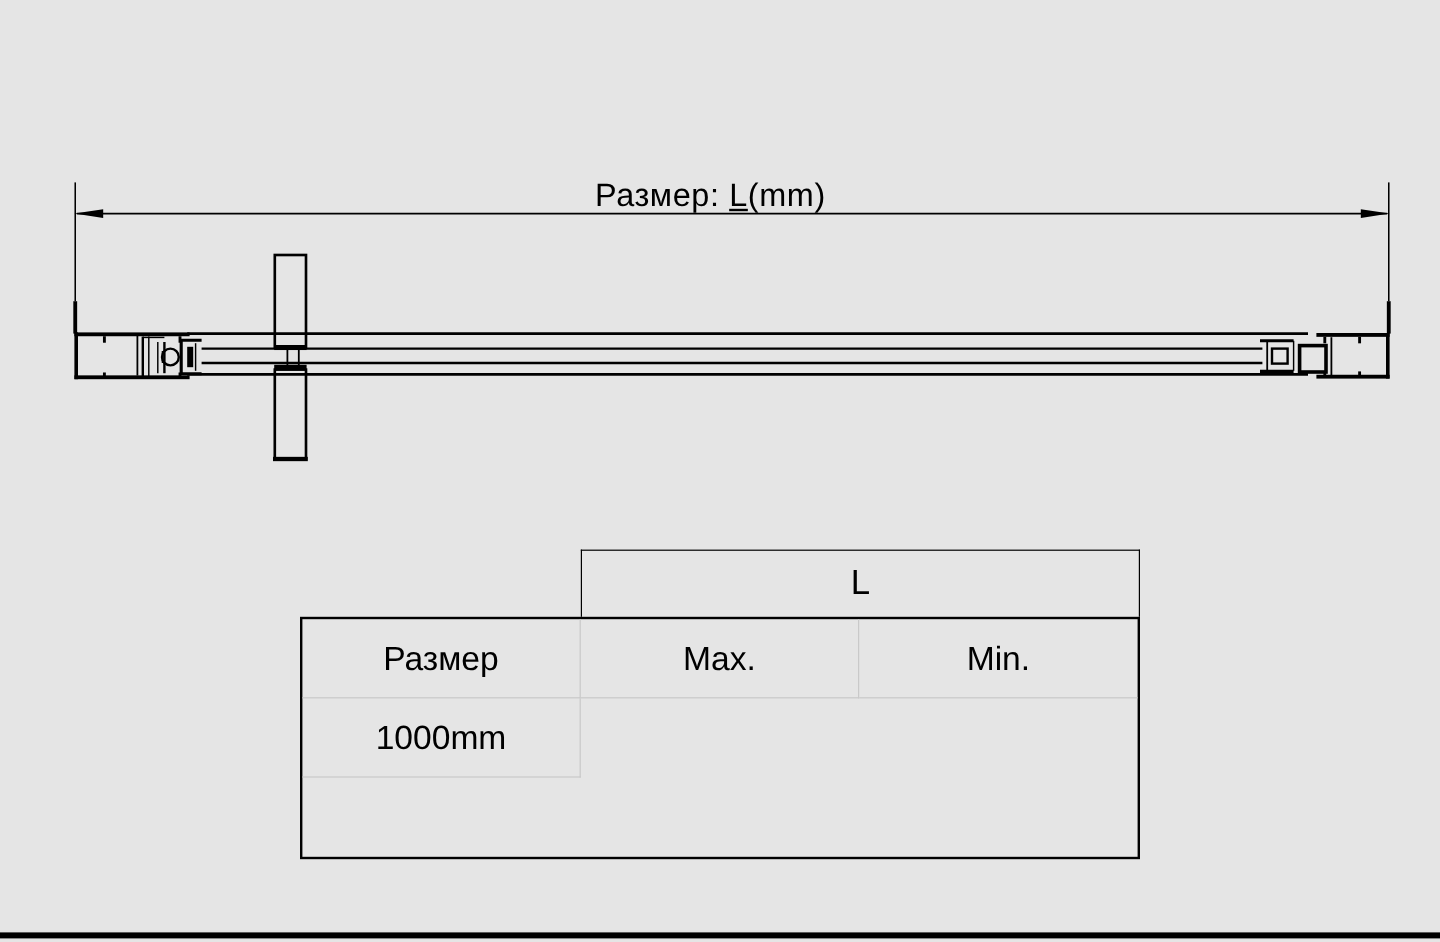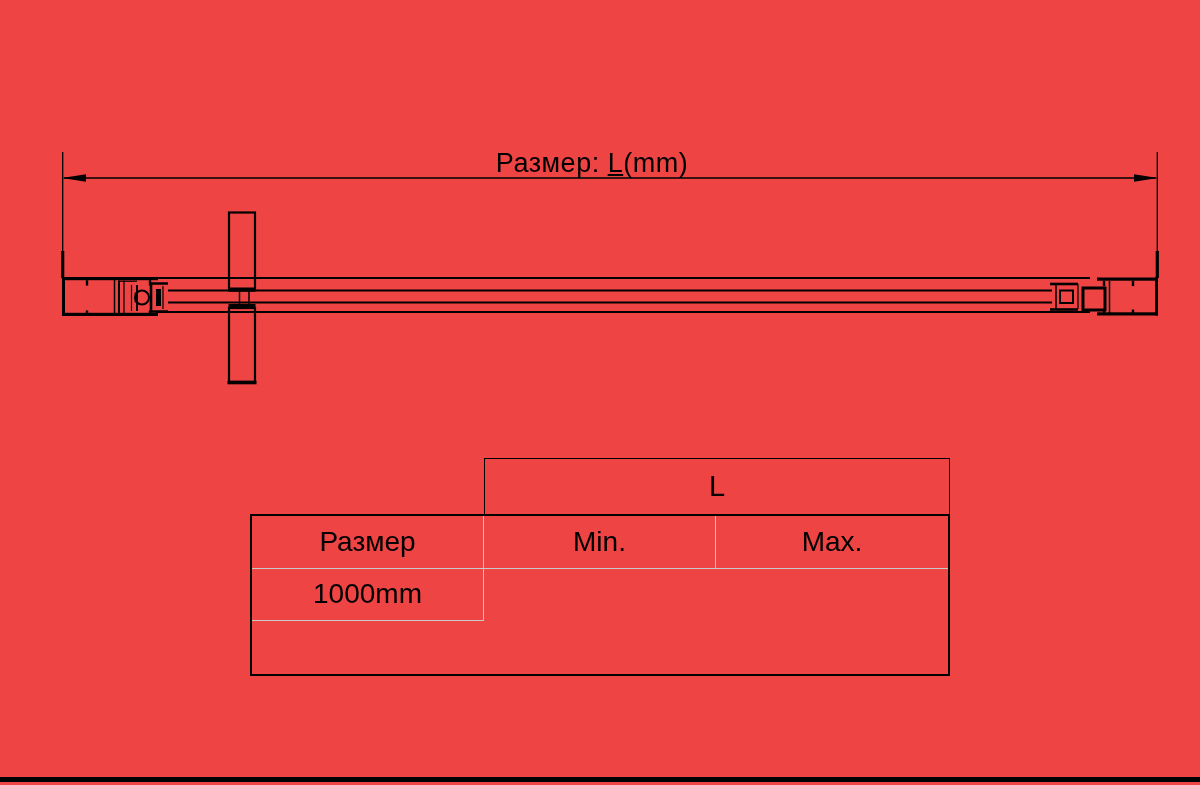--- a/index.html
+++ b/index.html
@@ -1,20 +1,20 @@
 <!DOCTYPE html>
 <html><head>
 <meta charset="utf-8">
 <style>
   html,body{margin:0;padding:0;background:#ffffff;}
   #stage{
     position:relative;
     width:1200px;
     height:785px;
-    background:#ef4444;
+    background:#e5e5e5;
     font-family:"Liberation Sans", sans-serif;
     color:#000;
     overflow:hidden;
   }
   #drawing-svg{position:absolute;left:0;top:0;}
   .dim-label{
     position:absolute;
     top:148px;
     left:0;
     width:1184px;
@@ -36,21 +36,21 @@
     display:flex;
     align-items:center;
     justify-content:center;
     font-size:29px;
   }
   .spec-table{
     position:absolute;
     left:250px;
     top:514px;
     width:700px;
-    height:162px;
+    height:202px;
     box-sizing:border-box;
     border:2.2px solid #000;
     display:grid;
     grid-template-columns:1fr 1fr 1fr;
     grid-template-rows:1fr 1fr 1fr;
   }
   .cell{
     display:flex;
     align-items:center;
     justify-content:center;
@@ -151,20 +151,20 @@
       <line x1="1104" y1="314.9" x2="1104" y2="309.5" stroke-width="2.4"></line>
     </g>
   </svg>
 
   <div class="l-header">
     <span>L</span>
   </div>
 
   <div class="spec-table">
     <div class="cell">Размер</div>
+    <div class="cell">Max.</div>
     <div class="cell">Min.</div>
-    <div class="cell">Max.</div>
     <div class="cell">1000mm</div>
   </div>
 
   <div class="bottom-rule"></div>
 
 </div>
 
 </body></html>

